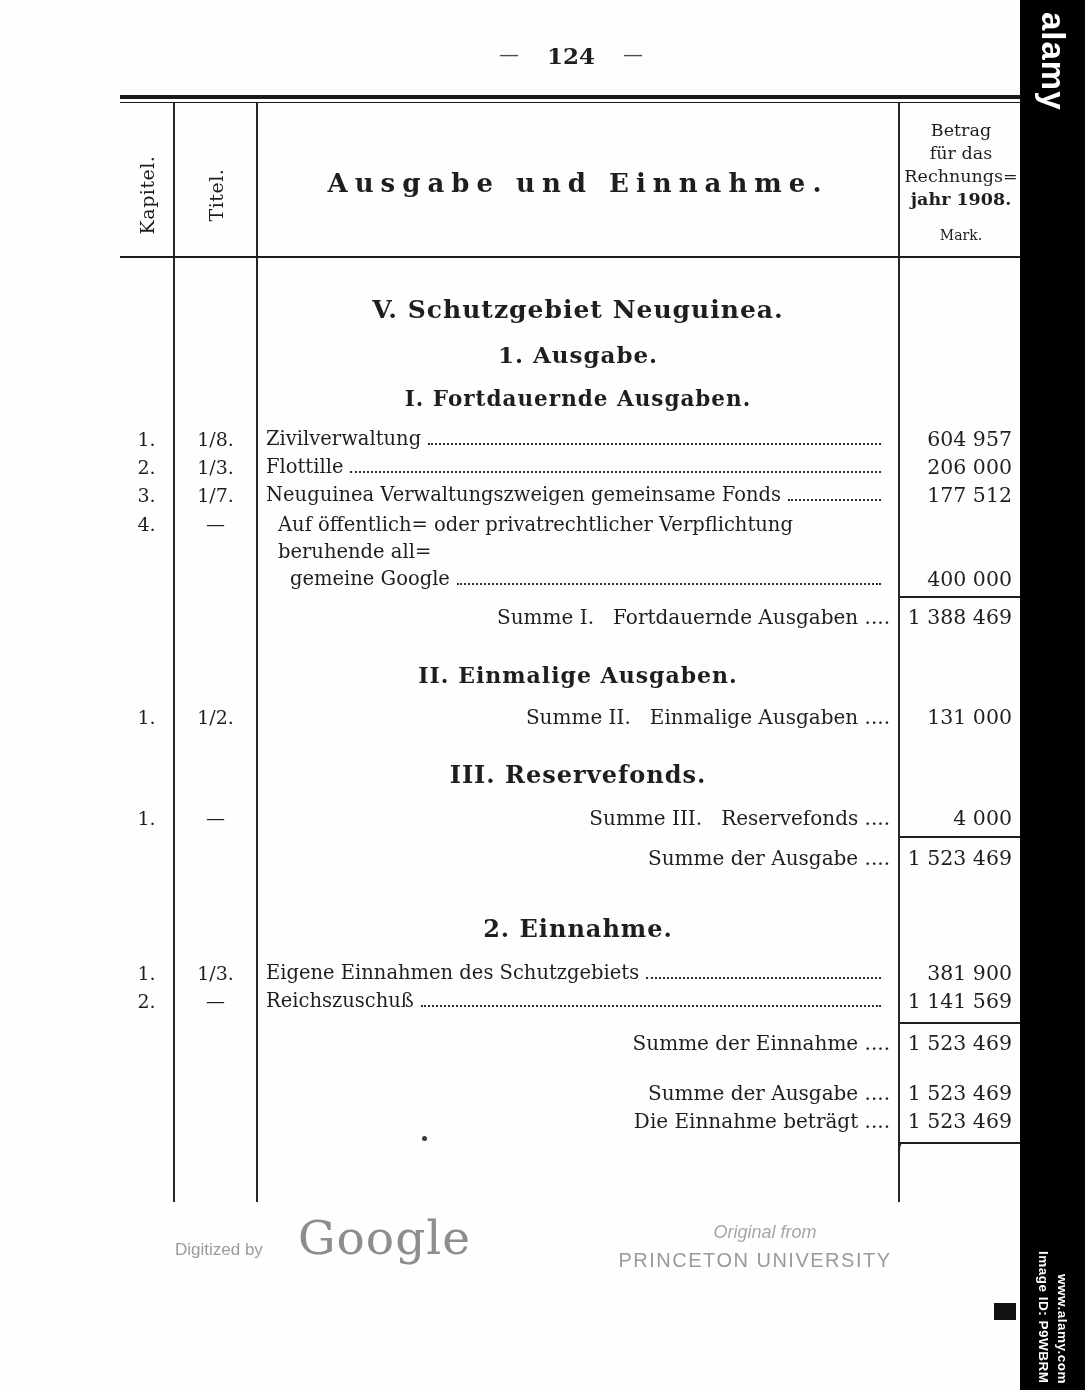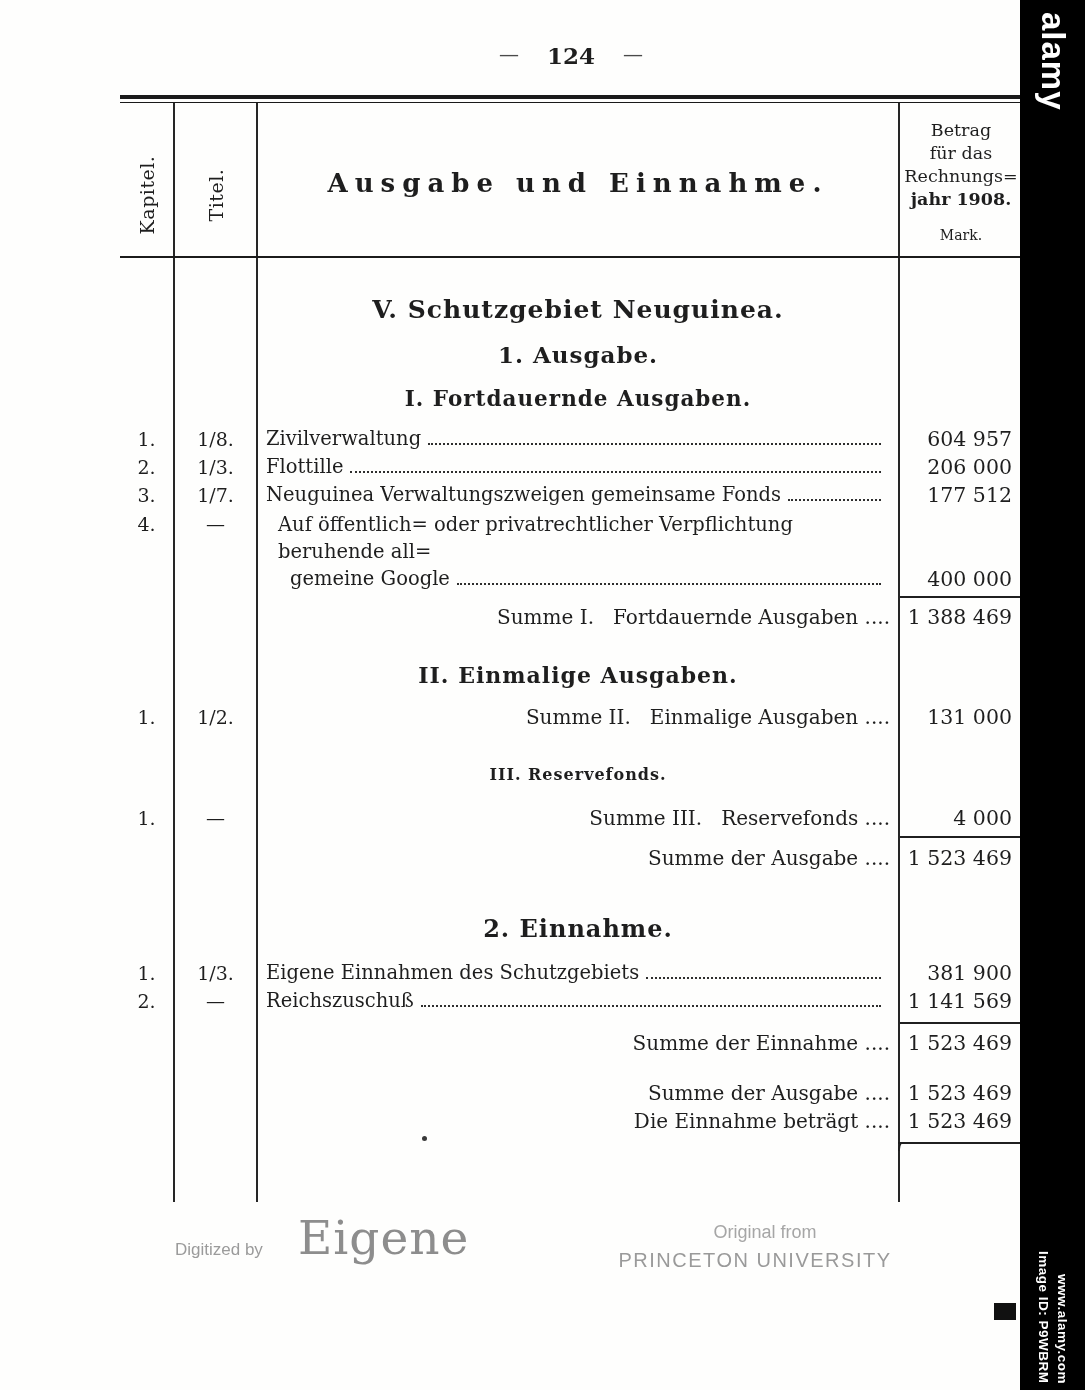--- a/index.html
+++ b/index.html
@@ -46,35 +46,35 @@
   .num{text-align:center;font-size:19px;}
   .mainline{display:flex;align-items:baseline;padding-left:8px;padding-right:15px;}
   .lead{flex:1;border-bottom:2.5px dotted #2e2e2e;margin:0 2px 4px 7px;min-width:12px;}
   .line1{padding-left:20px;padding-right:4px;line-height:27px;}
   .mainline.indent2{padding-left:32px;line-height:27px;}
   .h-center{text-align:center;font-weight:bold;letter-spacing:1px;}
   .h-v{font-size:25px;line-height:28px;}
   .h-ausgabe{font-size:23px;line-height:26px;}
   .h-fort{font-size:21.5px;line-height:25px;}
   .h-einm{font-size:22px;line-height:26px;}
-  .h-res{font-size:16px;line-height:26px;}
+  .h-res{font-size:24px;line-height:26px;}
   .h-einn{font-size:24px;line-height:27px;}
   .sum-label{text-align:right;padding-right:8px;font-size:20px;line-height:26px;white-space:pre;}
   .amount{line-height:26px;white-space:pre;}
   .amt-rule{position:absolute;left:0;right:0;top:var(--rt,5px);border-top:2.5px solid #1f1f1f;}
   .amt-rule.curly{left:-2px;right:-4px;}
   .amt-rule.curly::before,.amt-rule.curly::after{content:"";position:absolute;top:-2.5px;width:8px;height:9px;}
   .amt-rule.curly::before{left:0;border-left:2.5px solid #1f1f1f;border-top-left-radius:7px;}
   .amt-rule.curly::after{right:0;border-right:2.5px solid #1f1f1f;border-top-right-radius:7px;}
   .spacer-row > div{height:68px;}
 
   
   .f-digitized{position:absolute;left:175px;top:1240px;font-family:"Liberation Sans",sans-serif;font-size:17px;color:#9b9b9b;}
   .f-google{position:absolute;left:298px;top:1210px;font-family:"DejaVu Serif",serif;font-size:47px;color:#8d8d8d;letter-spacing:1px;}
-  .f-original{position:absolute;left:620px;top:1222px;width:290px;text-align:center;font-family:"Liberation Sans",sans-serif;font-size:18px;color:#a6a6a6;}
+  .f-original{position:absolute;left:620px;top:1222px;width:290px;text-align:center;font-family:"Liberation Sans",sans-serif;font-size:18px;color:#a6a6a6;font-style:italic;}
   .f-princeton{position:absolute;left:590px;top:1249px;width:330px;text-align:center;font-family:"Liberation Sans",sans-serif;font-size:20px;color:#9a9a9a;letter-spacing:1.5px;}
 
   .corner-mark{position:absolute;left:994px;top:1303px;width:22px;height:17px;background:#111;}
   .ink-speck{position:absolute;left:422px;top:1136px;width:5px;height:5px;border-radius:50%;background:#3a3a3a;}
 
   
   .alamy{position:absolute;right:0;top:0;width:65px;height:1390px;background:#000;}
   .alamy .brand{position:absolute;top:12px;left:50%;transform:translateX(-50%);writing-mode:vertical-rl;color:#fff;font-family:"Liberation Sans",sans-serif;font-weight:bold;font-size:33px;letter-spacing:1px;}
   .alamy .meta{position:absolute;bottom:6px;left:50%;transform:translateX(-50%);display:flex;align-items:flex-end;gap:4px;}
   .alamy .meta span{writing-mode:vertical-rl;color:#fff;font-family:"Liberation Sans",sans-serif;font-weight:bold;font-size:13.5px;letter-spacing:.5px;white-space:nowrap;}
@@ -314,21 +314,21 @@
           <div class="amt-rule curly"></div>
         </div>
       </div>
 
     </div>
   </div>
 
   <div class="ink-speck"></div>
 
   <div class="f-digitized">Digitized by</div>
-  <div class="f-google">Eigene</div>
+  <div class="f-google">Google</div>
   <div class="f-original">Original from</div>
   <div class="f-princeton">PRINCETON UNIVERSITY</div>
 
   <div class="corner-mark"></div>
 </div>
 
 <div class="alamy">
   <div class="brand">alamy</div>
   <div class="meta">
     <span>Image ID: P9WBRM</span>

